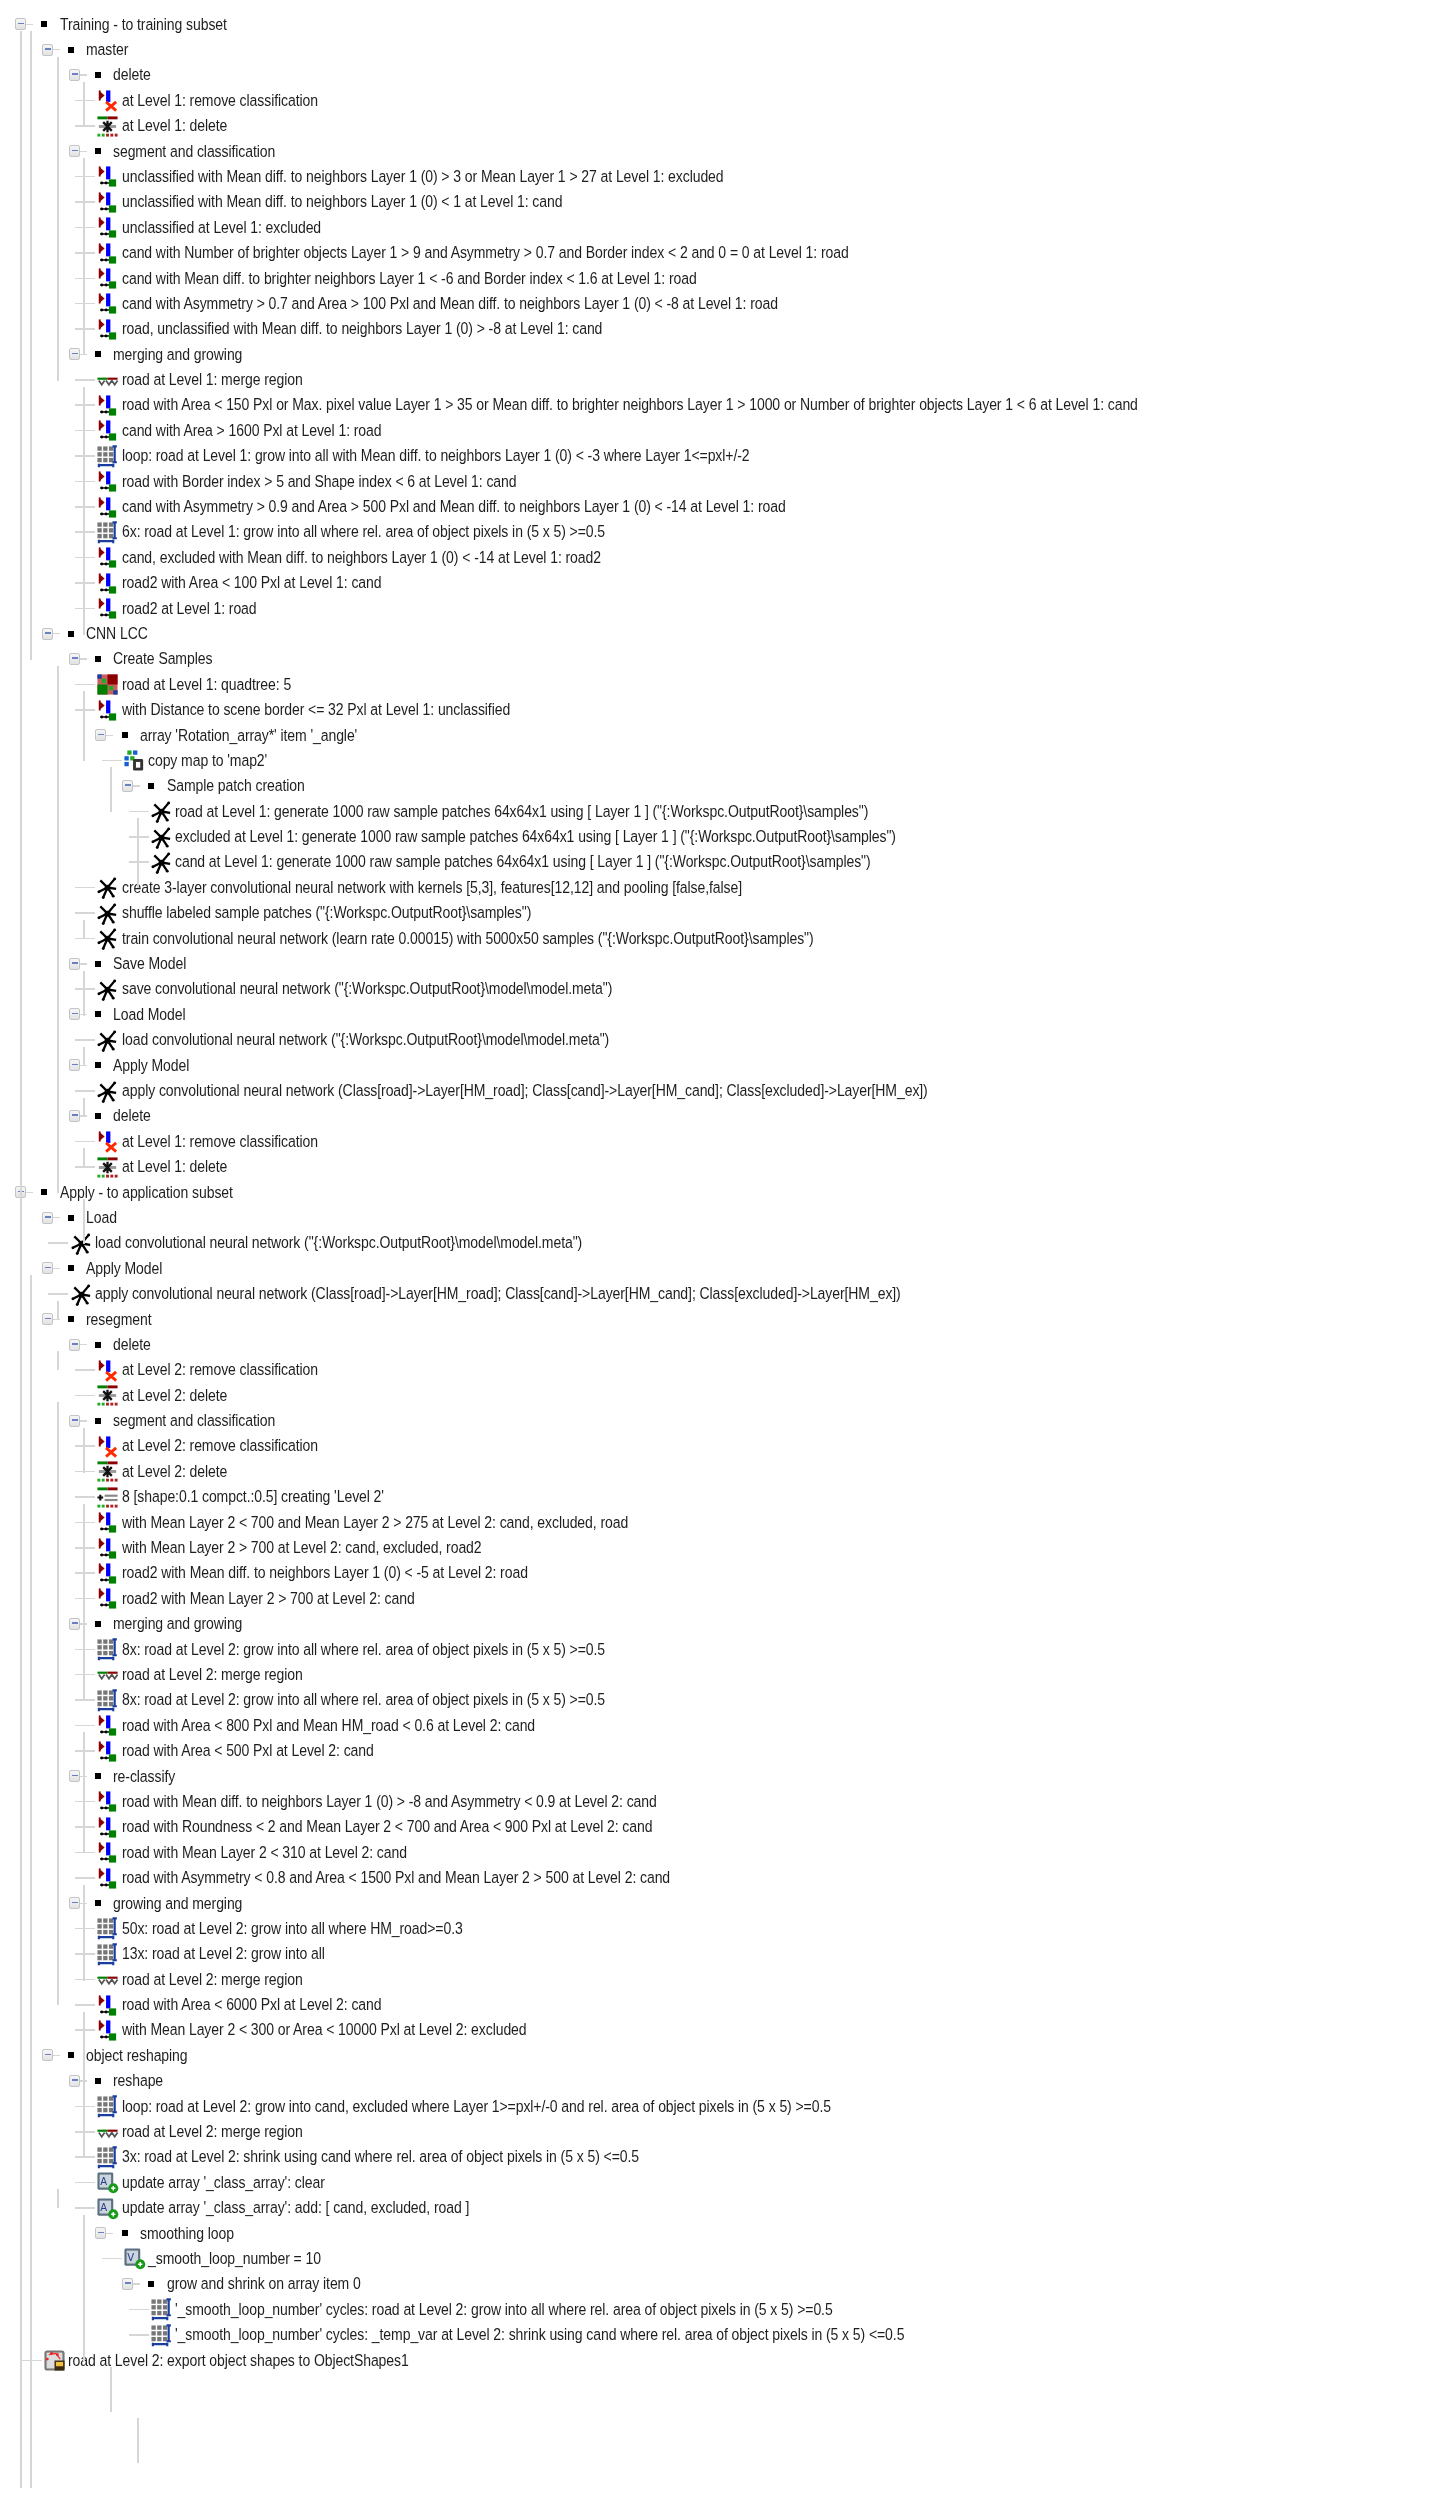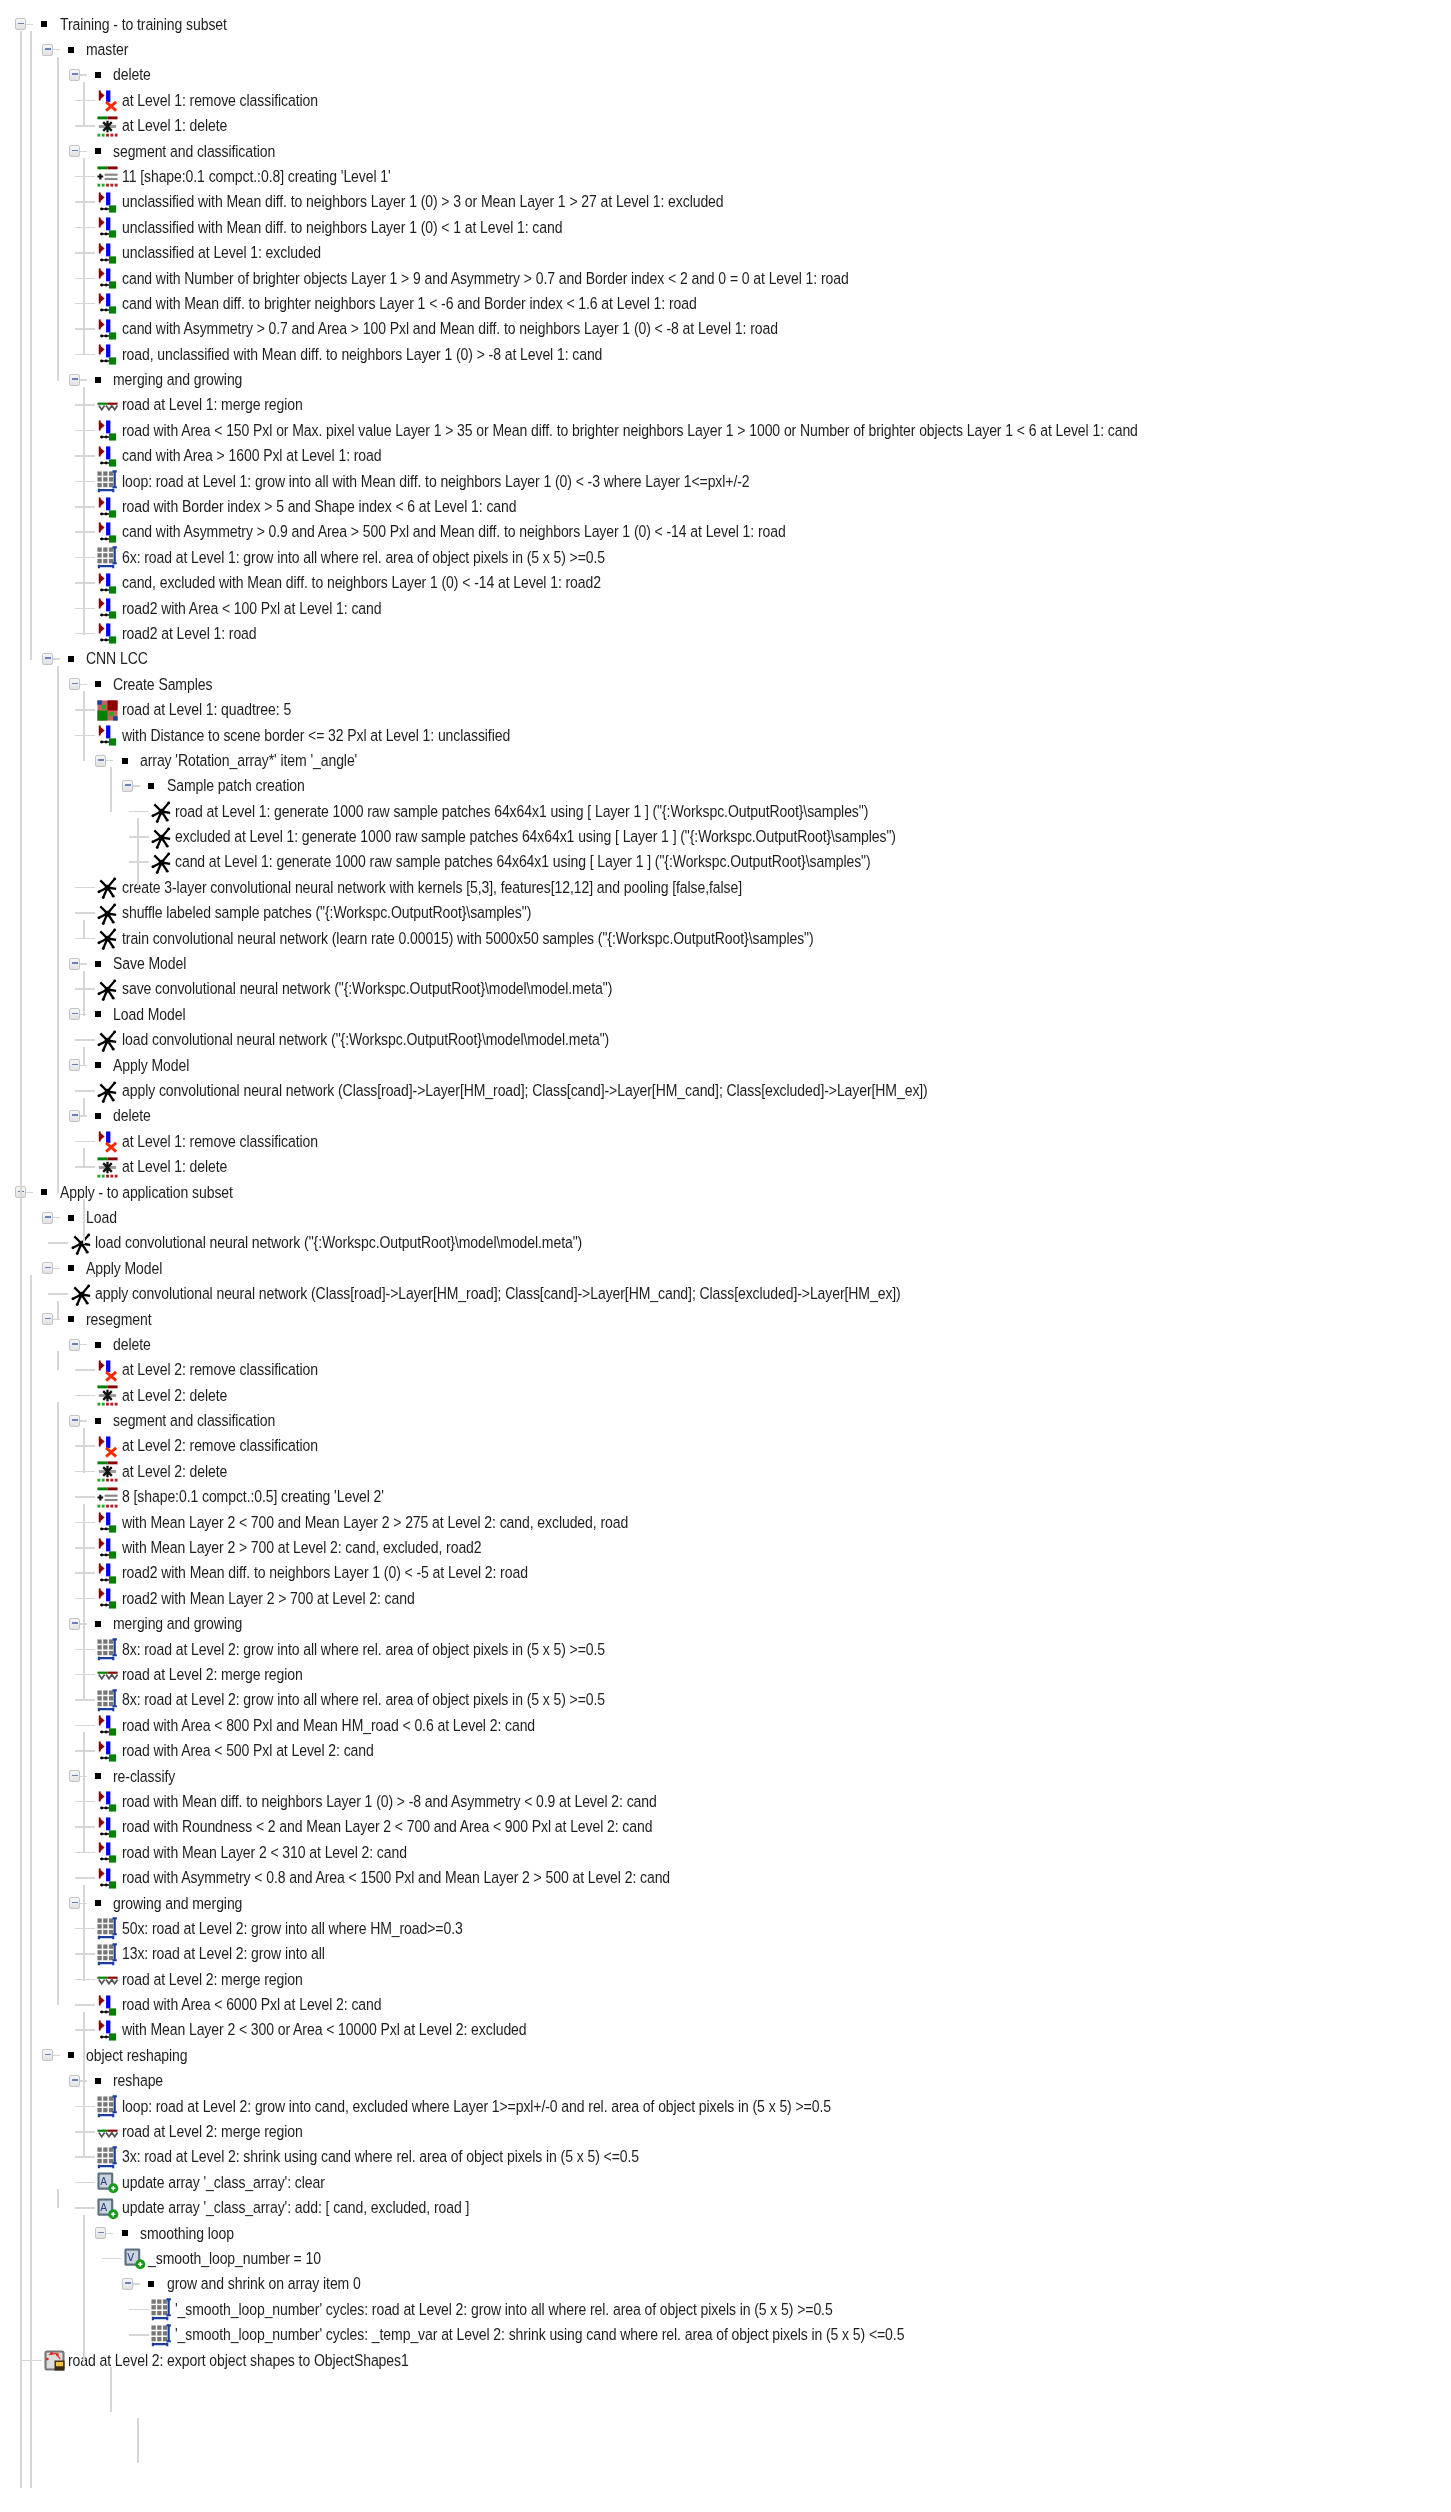--- a/index.html
+++ b/index.html
@@ -73,38 +73,20 @@
     <div class="row">
       <div class="hline" style="top: 12px; background: rgb(214, 214, 214); left: 79px; width: 8px;"></div>
       <div class="expander" style="left: 69px;"></div>
       <div class="bullet" style="left: 95px;"></div>
       <span class="label group-label" style="left: 113px;">segment and classification</span>
     </div>
     <div class="row">
       <div class="hline" style="top: 12px; background: rgb(214, 214, 214); left: 75px; width: 20px;"></div>
       <span class="icon" style="left: 96px;">
   <svg viewBox="0 0 16 16" width="23" height="23">
-          <rect x="1" y="1" width="7" height="2" fill="#008000"></rect>
-          <rect x="8" y="1" width="7" height="2" fill="#8b0000"></rect>
-          <rect x="6" y="6" width="9" height="1.5" fill="#888"></rect>
-          <rect x="6" y="9" width="9" height="1.5" fill="#888"></rect>
-          <path d="M1 8 L5 8 M3 6 L3 10" stroke="#111" stroke-width="1.5"></path>
-          <rect x="1" y="13" width="2" height="2" fill="#2a2"></rect>
-          <rect x="4" y="13" width="2" height="2" fill="#2a2"></rect>
-          <rect x="7" y="13" width="2" height="2" fill="#a22"></rect>
-          <rect x="10" y="13" width="2" height="2" fill="#a22"></rect>
-          <rect x="13" y="13" width="2" height="2" fill="#a22"></rect>
-        </svg>
-</span>
-      <span class="label" style="left: 122px;">11 [shape:0.1 compct.:0.8] creating 'Level 1'</span>
-    </div>
-    <div class="row">
-      <div class="hline" style="top: 12px; background: rgb(214, 214, 214); left: 75px; width: 20px;"></div>
-      <span class="icon" style="left: 96px;">
-  <svg viewBox="0 0 16 16" width="23" height="23">
           <polygon points="2,1 6,4.5 2,8" fill="#8b0000"></polygon>
           <rect x="2" y="1" width="1.2" height="7" fill="#8b0000"></rect>
           <rect x="7" y="1" width="3" height="9" fill="#0000ff"></rect>
           <rect x="9" y="10" width="5" height="5" fill="#008000"></rect>
           <rect x="3" y="12" width="6" height="1" fill="#000"></rect>
           <circle cx="4" cy="12.5" r="1" fill="#000"></circle>
           <circle cx="7" cy="12.5" r="1" fill="#000"></circle>
         </svg>
 </span>
       <span class="label" style="left: 122px;">unclassified with Mean diff. to neighbors Layer 1 (0) &gt; 3  or Mean Layer 1 &gt; 27  at  Level 1: excluded</span>
@@ -401,20 +383,35 @@
           <circle cx="7" cy="12.5" r="1" fill="#000"></circle>
         </svg>
 </span>
       <span class="label" style="left: 122px;">with Distance to scene border &lt;= 32 Pxl at  Level 1: unclassified</span>
     </div>
     <div class="row">
       <div class="hline" style="top: 12px; background: rgb(214, 214, 214); left: 105px; width: 8px;"></div>
       <div class="expander" style="left: 95px;"></div>
       <div class="bullet" style="left: 122px;"></div>
       <span class="label group-label" style="left: 140px;">array 'Rotation_array*' item '_angle'</span>
+    </div>
+    <div class="row">
+      <div class="hline" style="top: 12px; background: rgb(214, 214, 214); left: 102px; width: 20px;"></div>
+      <span class="icon" style="left: 123px;">
+  <svg viewBox="0 0 16 16" width="23" height="23">
+          <rect x="3" y="1" width="3" height="3" fill="#2a2"></rect>
+          <rect x="7" y="1" width="3" height="3" fill="#1560d0"></rect>
+          <rect x="1" y="5" width="3" height="3" fill="#1560d0"></rect>
+          <rect x="5" y="5" width="3" height="3" fill="#2a2"></rect>
+          <rect x="1" y="9" width="3" height="3" fill="#1560d0"></rect>
+          <rect x="7" y="7" width="7" height="8" rx="1" fill="#333"></rect>
+          <rect x="9" y="9" width="3" height="4" fill="#fff"></rect>
+        </svg>
+</span>
+      <span class="label" style="left: 148px;">copy map to 'map2'</span>
     </div>
     <div class="row">
       <div class="hline" style="top: 12px; background: rgb(214, 214, 214); left: 132px; width: 8px;"></div>
       <div class="expander" style="left: 122px;"></div>
       <div class="bullet" style="left: 148px;"></div>
       <span class="label group-label" style="left: 167px;">Sample patch creation</span>
     </div>
     <div class="row">
       <div class="hline" style="top: 12px; background: rgb(214, 214, 214); left: 129px; width: 20px;"></div>
       <span class="icon" style="left: 150px;">

